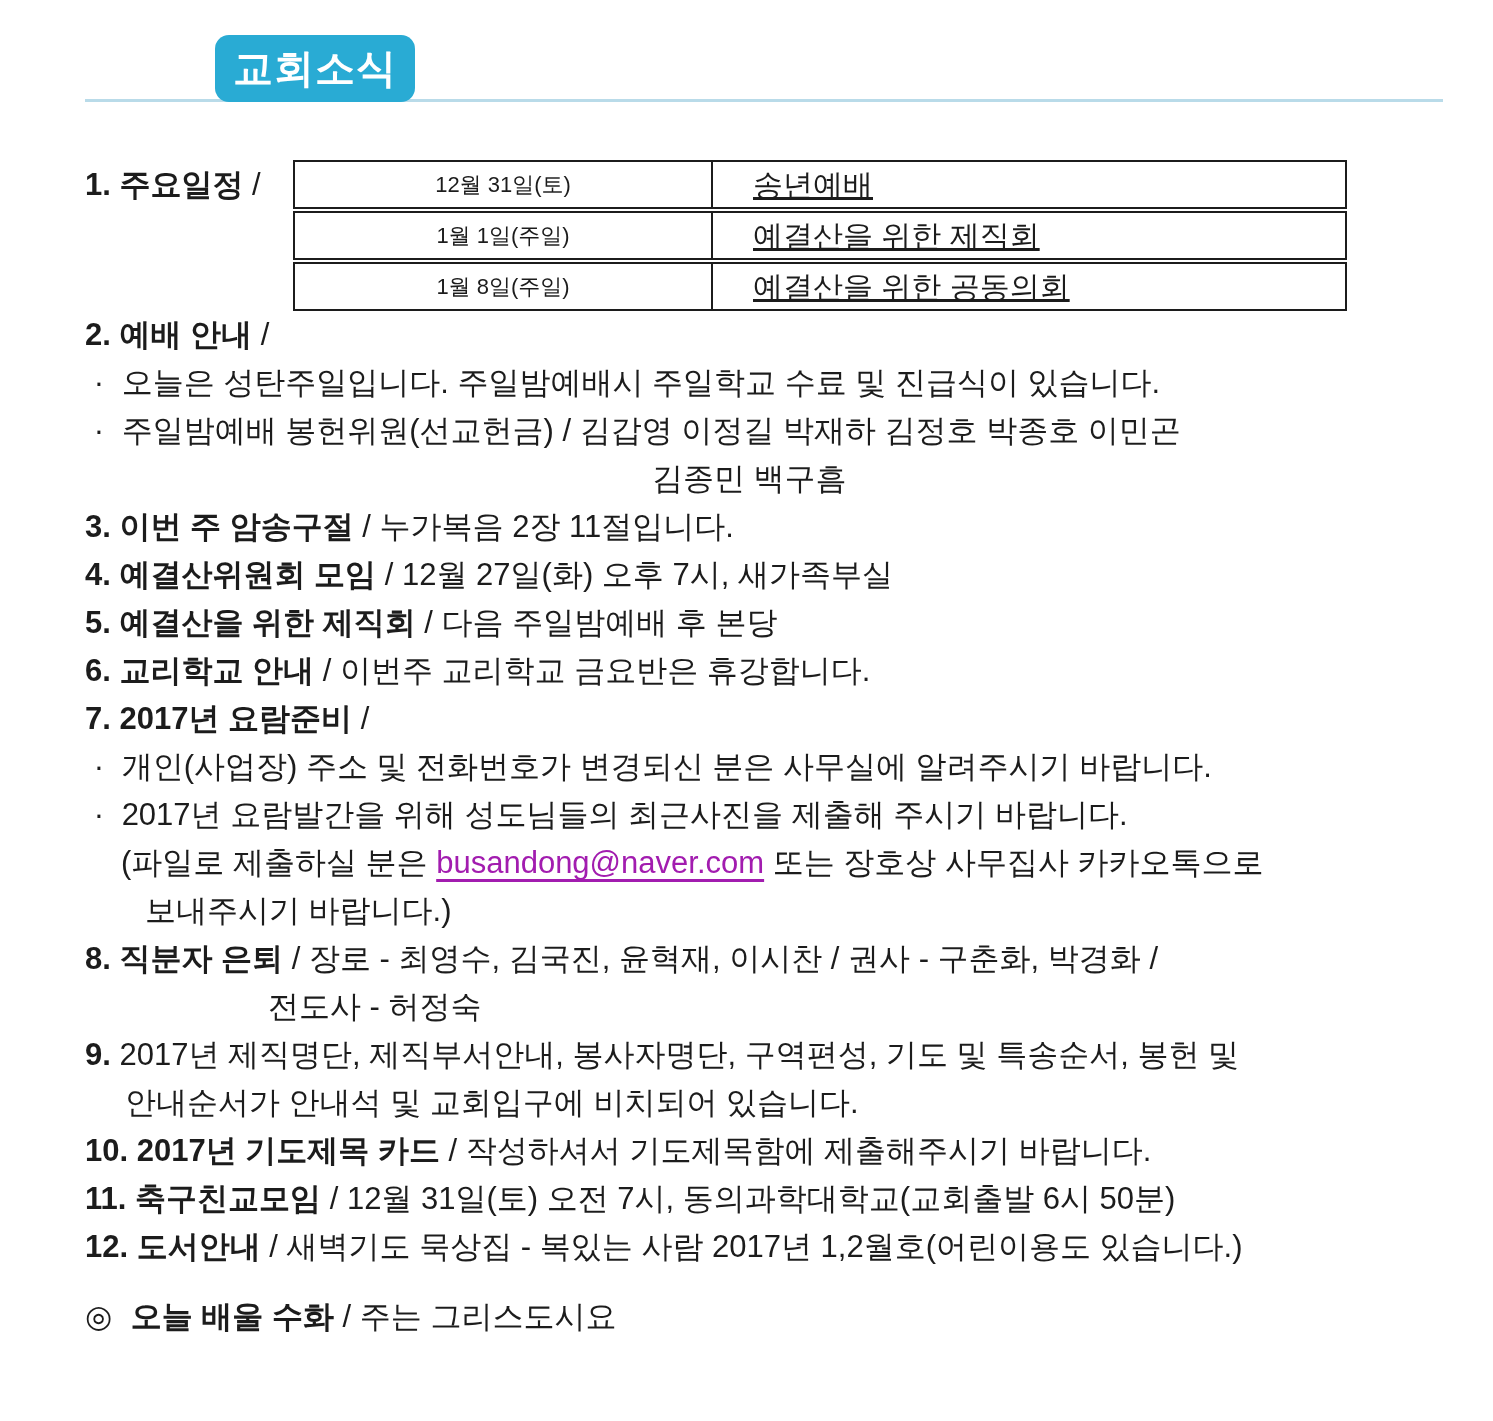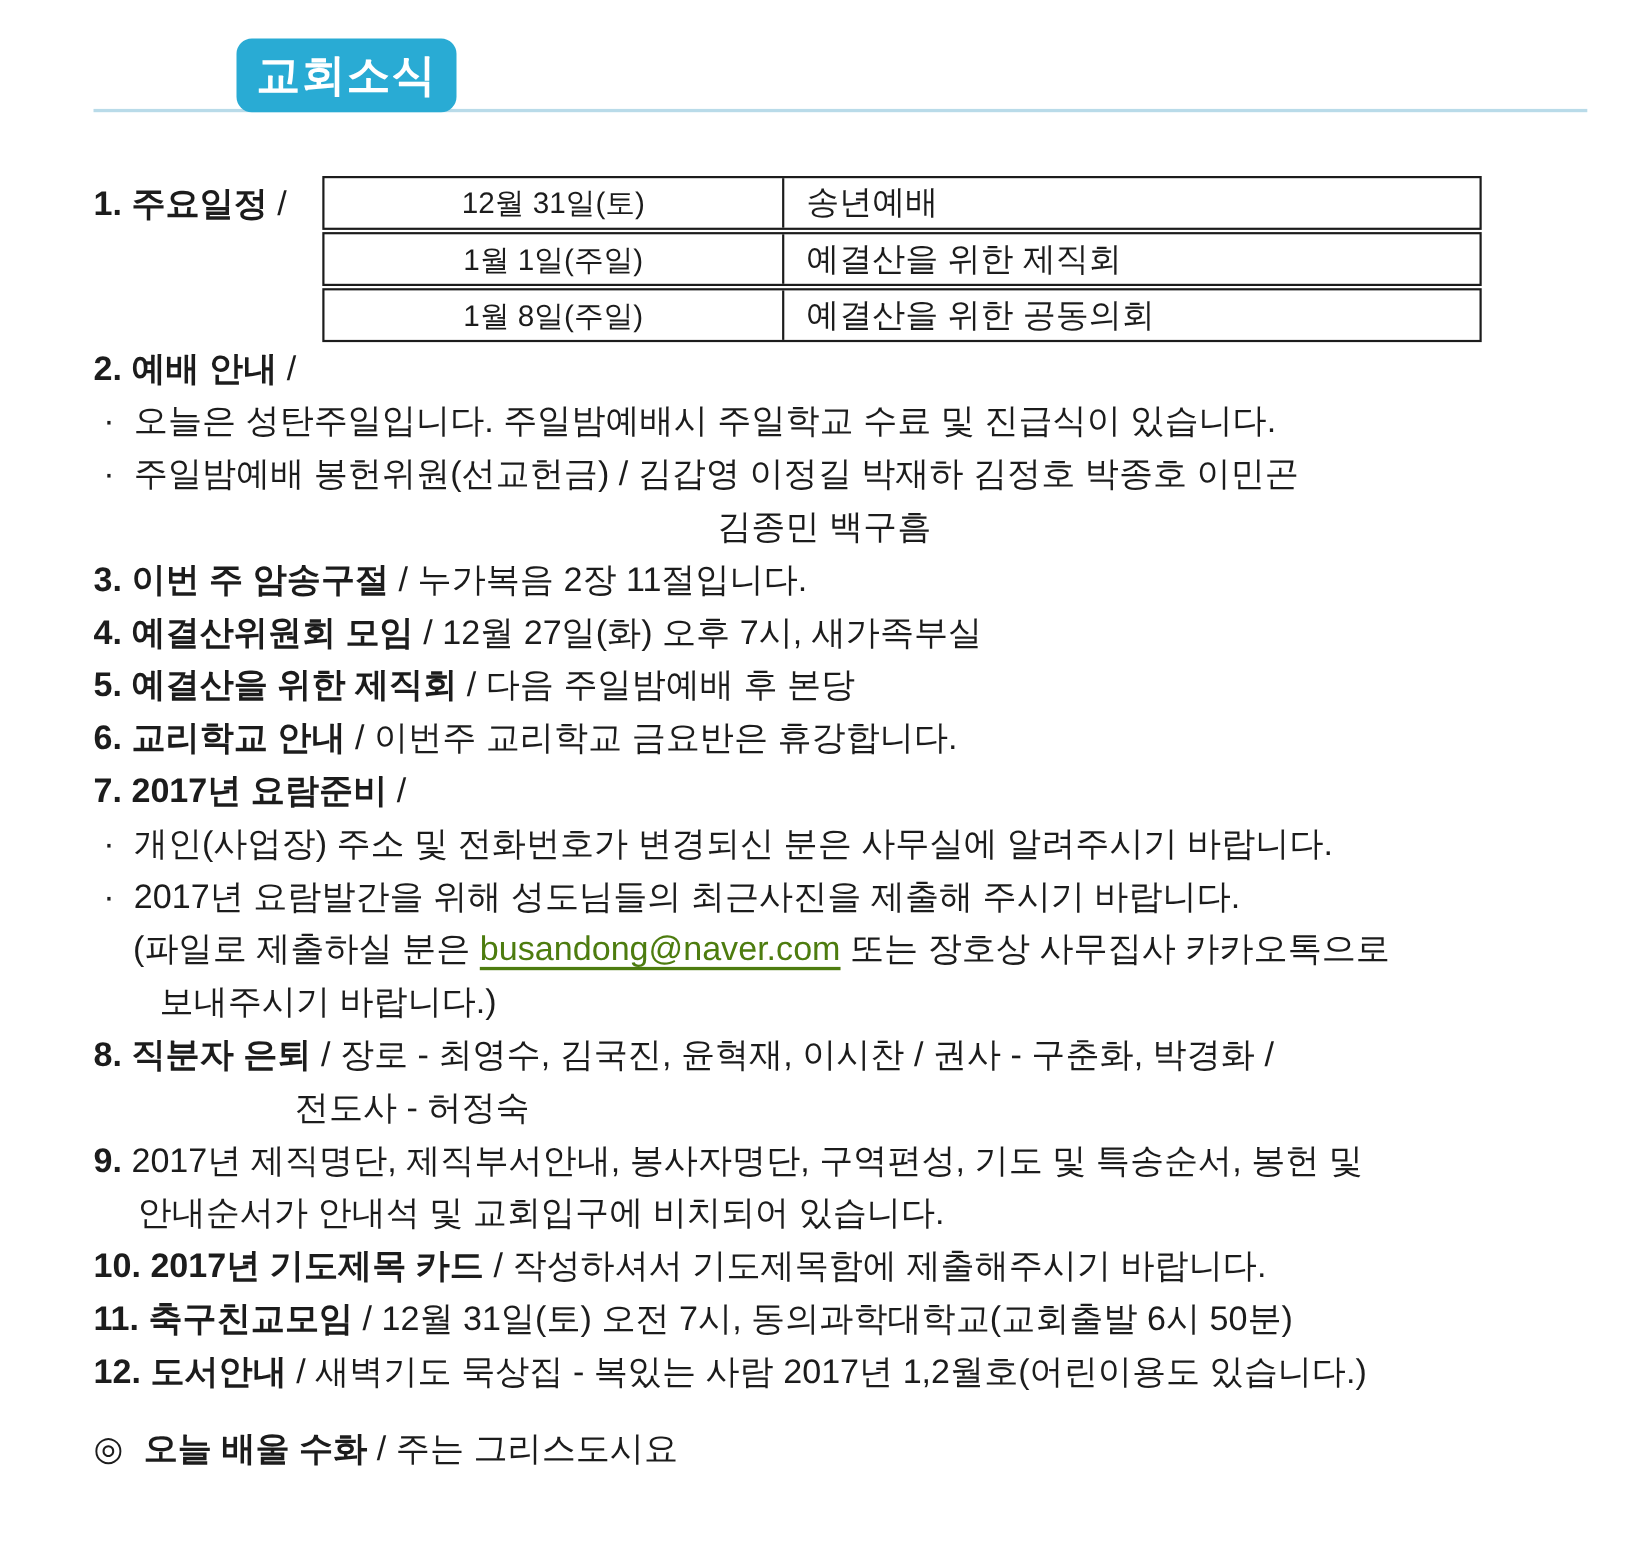--- a/index.html
+++ b/index.html
@@ -47,42 +47,43 @@
   .schedule .srow {
     display:flex; height:49px;
     border:2px solid #1c1c1c;
     margin-bottom:2px;
     background:#ffffff;
   }
   .schedule .srow:last-child { margin-bottom:0; }
   .cell-date {
     flex:0 0 416px;
     display:flex; align-items:center; justify-content:center;
-    font-size:27px;
+    font-size:22px;
   }
   .cell-event {
     flex:1;
     border-left:2px solid #1c1c1c;
     display:flex; align-items:center;
-    padding-left:20px;
+    padding-left:40px;
     font-size:30px;
+    text-decoration:underline;
   }
   
   .line { min-height:48px; white-space:nowrap; }
   .indent-bullet { padding-left:28px; }
   .indent-note1  { padding-left:36px; }
   .indent-note2  { padding-left:60px; }
   .indent-cont8  { padding-left:183px; }
   .indent-cont2  { padding-left:567px; }
   .indent-cont9  { padding-left:40px; }
   .bullet-mark { display:inline-block; width:28px; margin-left:-28px; text-align:center; color:#1c1c1c; }
   .email {
     text-decoration:underline;
     text-underline-offset:6px;
-    color:#4d7c0f;
+    color:#a21caf;
   }
   .footer-line { margin-top:22px; white-space:nowrap; }
   .footer-mark { margin-right:10px; }
 </style>
 </head>
 <body>
 
 <div class="page">
 
   <div class="badge">

